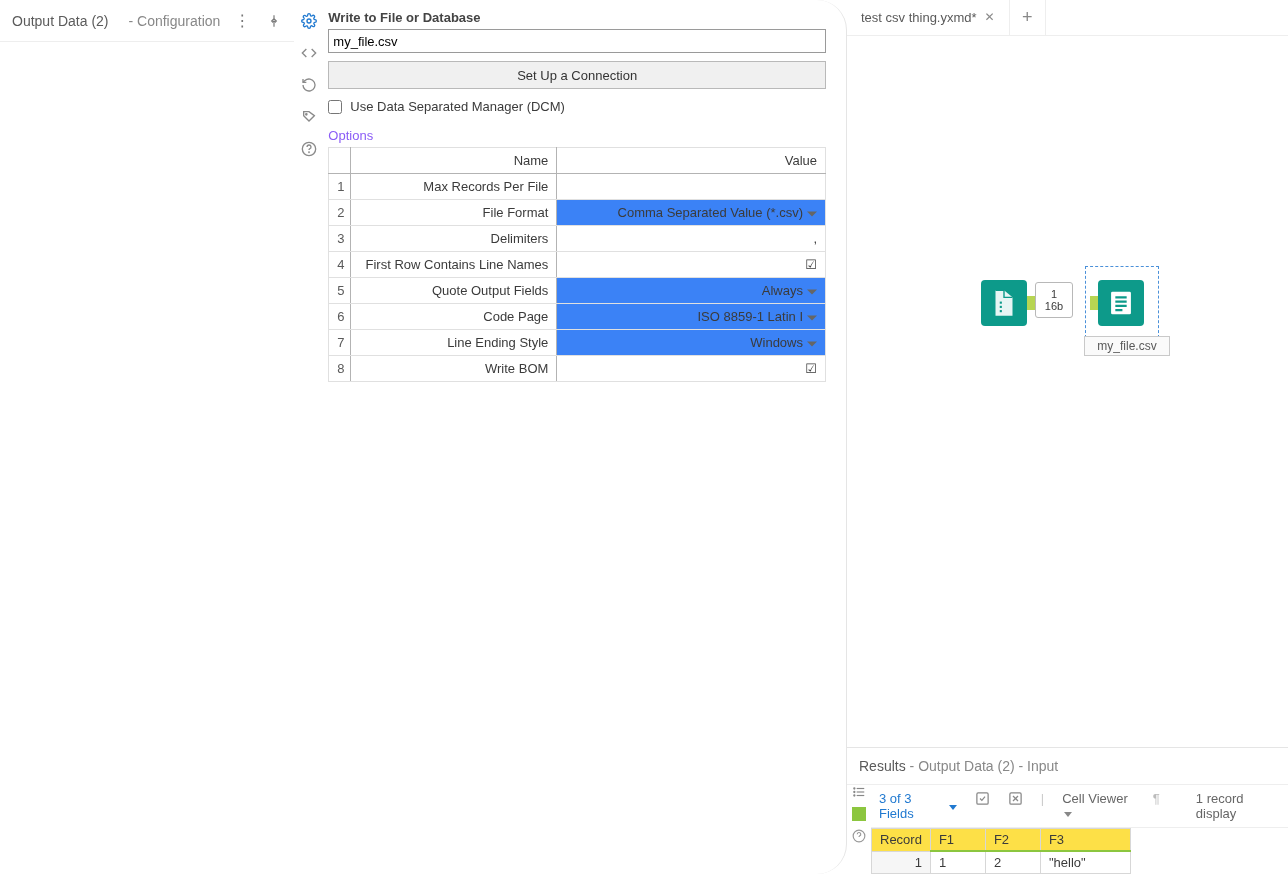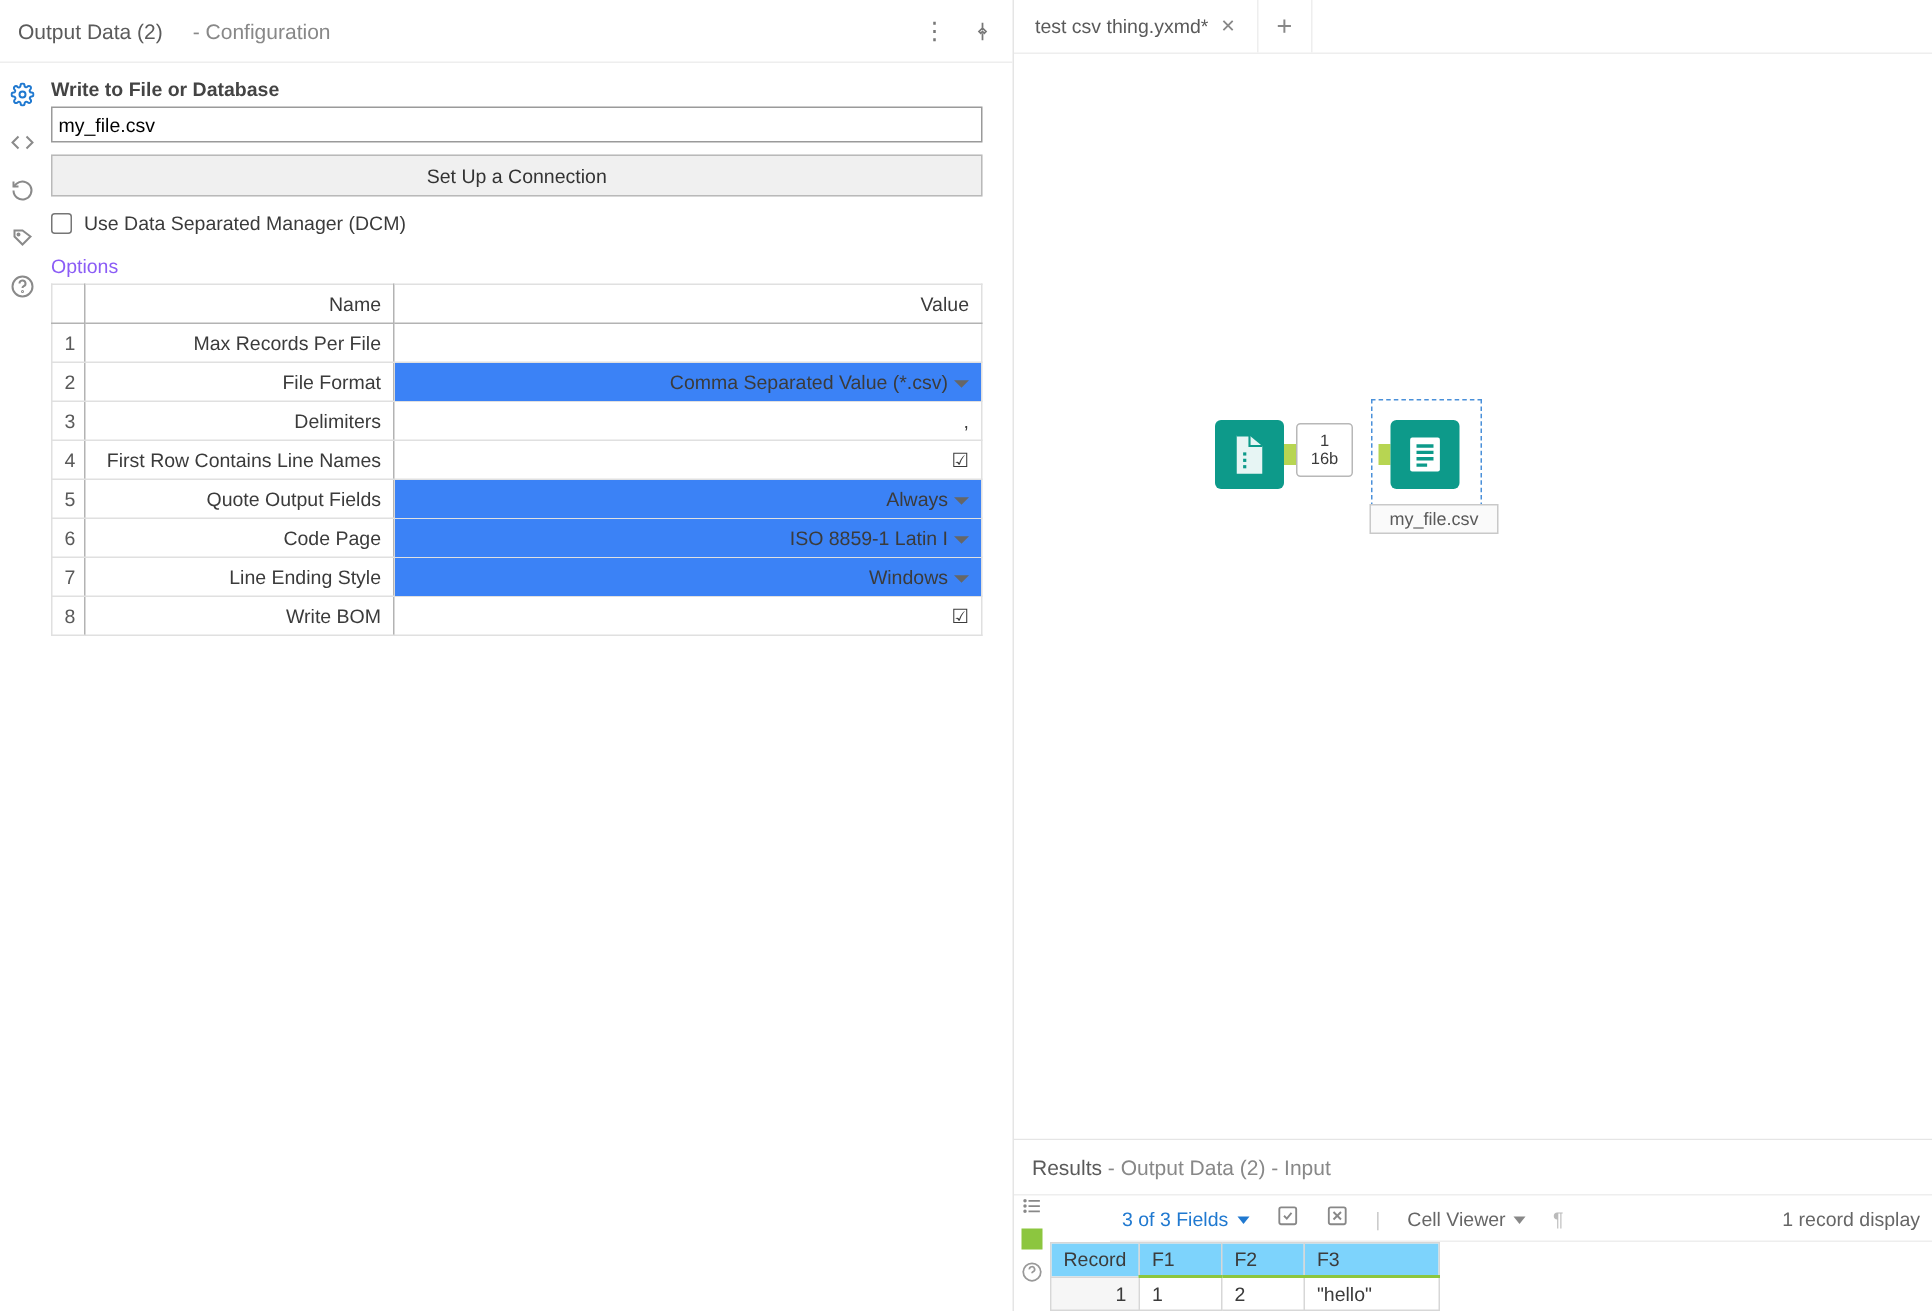--- a/index.html
+++ b/index.html
@@ -11,24 +11,25 @@
     background: #fff;
     overflow: hidden;
   }
   .app {
     display: flex;
     height: 874px;
     width: 1288px;
   }
   
   .left-panel {
-    width: 676px;
-    display: flex;
-    flex-direction: column;
+    width: 847px;
+    display: flex;
+    flex-direction: row;
     border-right: 1px solid #e5e5e5;
+    border-radius: 30px;
   }
   .config-header {
     height: 42px;
     display: flex;
     align-items: center;
     padding: 0 10px 0 12px;
     border-bottom: 1px solid #eeeeee;
     color: #606060;
     font-size: 14px;
   }
@@ -204,27 +205,26 @@
     border-top: 1px solid #e5e5e5;
   }
   .results-hdr {
     padding: 10px 12px 10px 12px;
     color: #5a5a5a;
     font-size: 14px;
     border-bottom: 1px solid #eee;
   }
   .results-toolbar {
     display: flex;
-    align-items: center;
+    align-items: flex-start;
     padding: 6px 8px;
     gap: 18px;
     color: #666;
     font-size: 13px;
     border-bottom: 1px solid #eee;
-    margin-left: 40px;
   }
   .res-side {
     width: 24px;
     display: flex; flex-direction: column; align-items: center; gap: 8px;
   }
   .res-side span { width:14px; height:14px; display:inline-flex; align-items:center; justify-content:center; }
   .fields-link { color: #2079d0; cursor: pointer; display:flex; align-items:center; gap:4px;}
   .chev::after { content:""; display:inline-block; border-left:4px solid transparent;border-right:4px solid transparent;border-top:5px solid currentColor; margin-left:2px; vertical-align:middle;}
   .results-row { display:flex; }
   .results-body { flex:1; }
@@ -234,21 +234,21 @@
     margin-left: 0;
   }
   .results-table th, .results-table td {
     border: 1px solid #d7d7d7;
     padding: 3px 8px;
     text-align: left;
     min-width: 55px;
     font-weight: normal;
     color: #3b3b3b;
   }
-  .results-table th { background: #7dd3fc; }
+  .results-table th { background: #fde047; }
   .results-table th.hdr-accent { border-bottom: 2px solid #8cc63f; }
   .results-table td.rowhdr { text-align:right; background:#f6f6f6;}
   .green-sq { width:14px; height:14px; background:#8cc63f; display:inline-block;}
   .tool-svg { width:34px; height:34px; }
 </style>
 </head>
 <body>
 
 <div class="app">
   <div class="left-panel">

